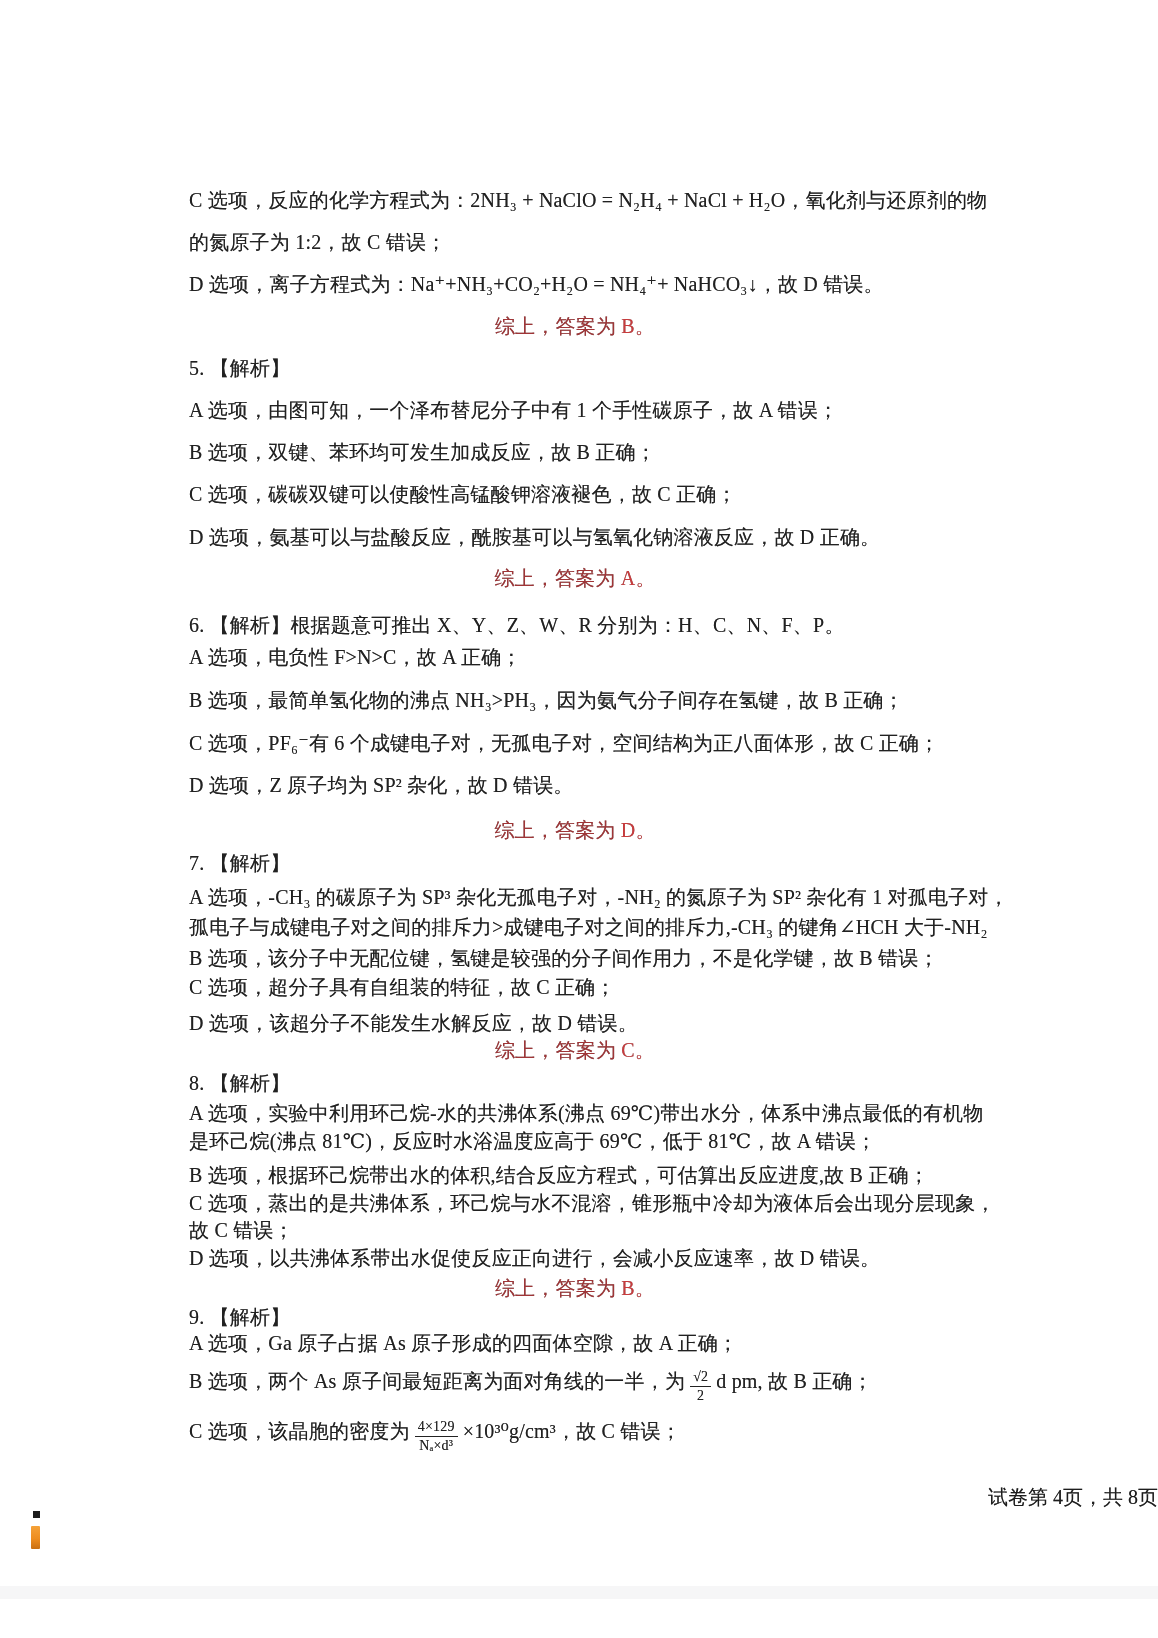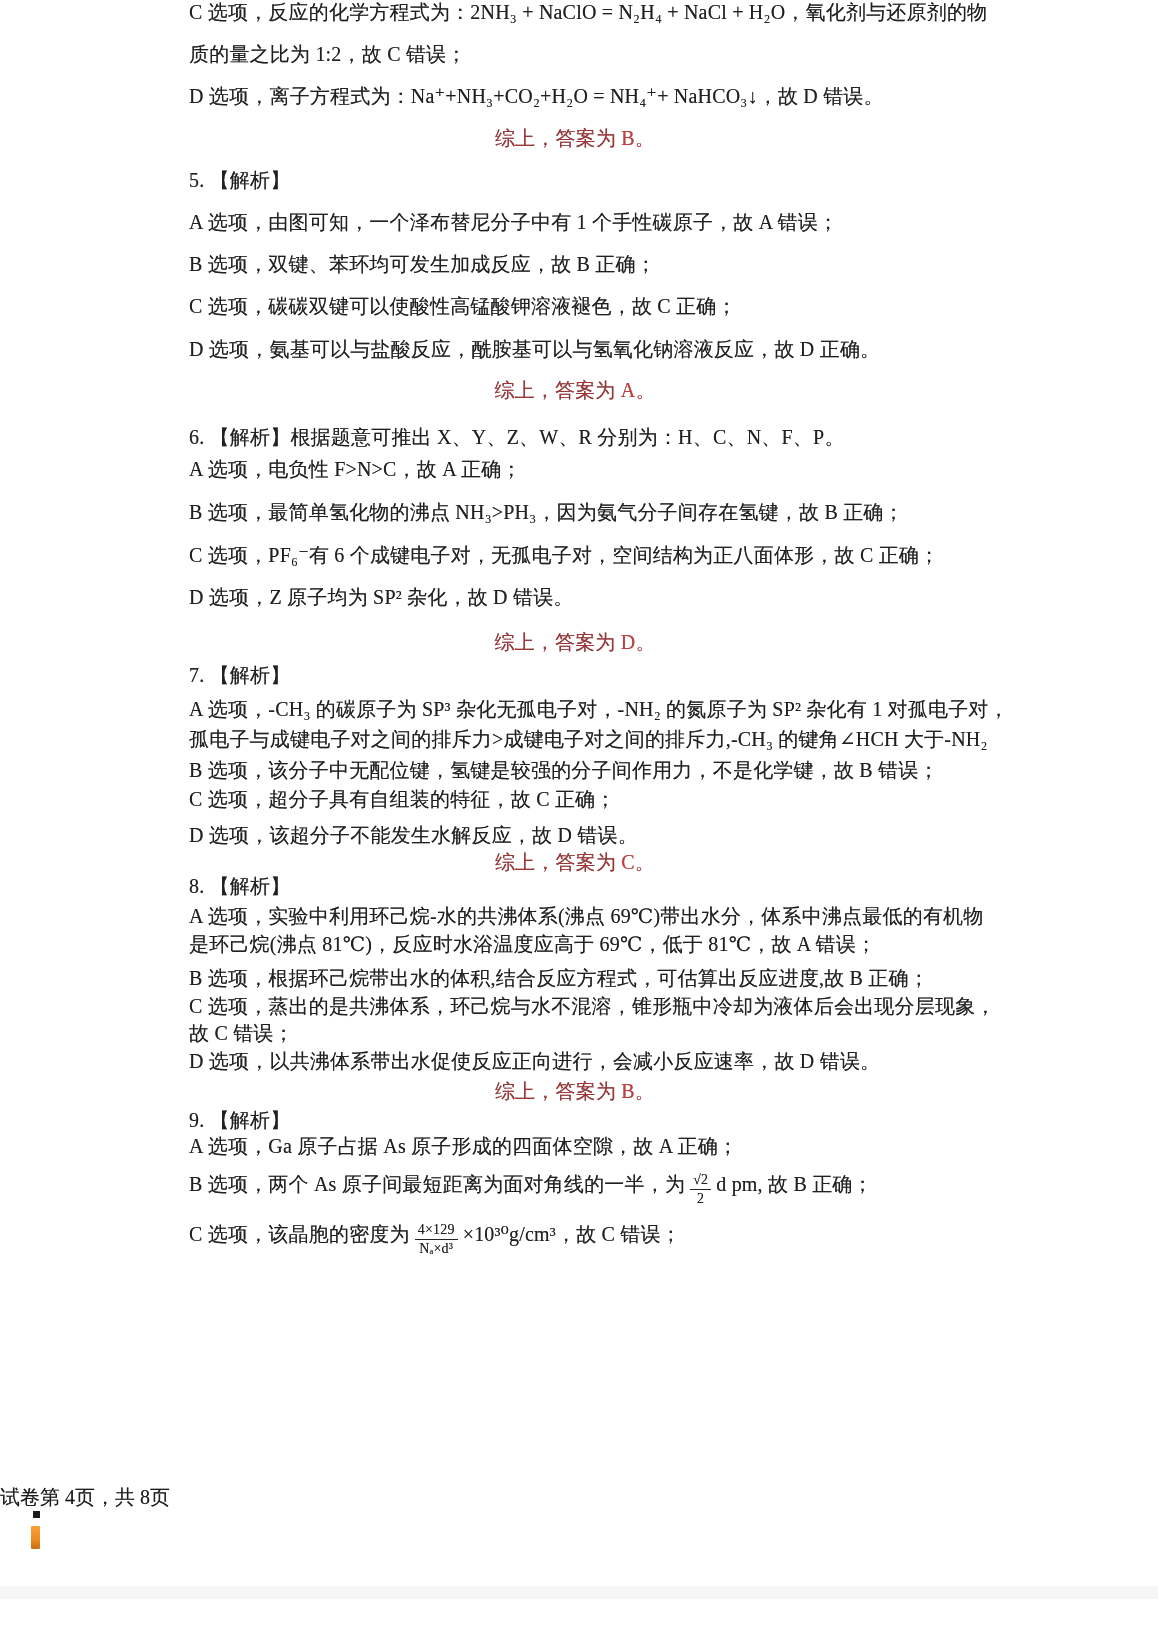--- a/index.html
+++ b/index.html
@@ -2,55 +2,55 @@
 <html><head>
 <meta charset="utf-8">
 <style>
   html,body{margin:0;padding:0;background:#e8e8e8;}
   .page{
     position:relative;width:1158px;height:1638px;background:#ffffff;
     overflow:hidden;
     font-family:"Liberation Serif","DejaVu Serif",serif;
     color:#212121;
   }
-  .content{position:absolute;left:189px;top:0;width:772px;}
+  .content{position:absolute;left:189px;top:0;width:772px;padding-top:188px;}
   .line{
     font-size:20px;line-height:24px;white-space:nowrap;
     text-shadow:0 0 0.5px rgba(33,33,33,0.55);
     letter-spacing:0.2px;
   }
   .red-line{color:#a03537;text-align:center;}
   .red-line .answer-letter{color:#c93b3d;}
   .frac-line{display:flex;align-items:flex-start;}
   .frac{
     display:inline-block;text-align:center;font-size:14px;line-height:1.15;
     margin:0 5px;vertical-align:middle;
   }
   .fnum{display:block;border-bottom:1.4px solid #222;padding:0 3px 1px 3px;}
   .fden{display:block;padding-top:1px;}
   .page-footer{
-    position:absolute;left:0;right:0;top:1484px;text-align:left;
+    position:absolute;left:0;right:0;top:1484px;text-align:right;
     font-size:20px;color:#1d1d1d;text-shadow:0 0 0.5px rgba(33,33,33,0.55);
   }
   .artifact-dot{position:absolute;left:33px;top:1511px;width:7px;height:7px;background:#1c1c1c;}
   .artifact-bar{
     position:absolute;left:31px;top:1526px;width:9px;height:23px;
     background:linear-gradient(180deg,#f5a239 0%,#ee8d1f 55%,#c96f12 100%);
     border-radius:1px;
   }
   .scan-band{position:absolute;left:0;top:1586px;width:1158px;height:13px;background:#f6f6f7;}
 </style>
 </head>
 <body>
 
 <div class="page">
   <div class="content">
 
     <div class="line">C 选项，反应的化学方程式为：2NH₃ + NaClO = N₂H₄ + NaCl + H₂O，氧化剂与还原剂的物</div>
-    <div class="line" style="margin-top:18px">质的量之比为 1:2，故 C 错误；</div>
+    <div class="line" style="margin-top:18px">的氮原子为 1:2，故 C 错误；</div>
     <div class="line" style="margin-top:18px">D 选项，离子方程式为：Na⁺+NH₃+CO₂+H₂O = NH₄⁺+ NaHCO₃↓，故 D 错误。</div>
     <div class="line red-line" style="margin-top:18px"><span>综上，答案为 </span><span class="answer-letter">B。</span></div>
 
     <div class="line" style="margin-top:18px">5.  【解析】</div>
     <div class="line" style="margin-top:18px">A 选项，由图可知，一个泽布替尼分子中有 1 个手性碳原子，故 A 错误；</div>
     <div class="line" style="margin-top:18px">B 选项，双键、苯环均可发生加成反应，故 B 正确；</div>
     <div class="line" style="margin-top:18px">C 选项，碳碳双键可以使酸性高锰酸钾溶液褪色，故 C 正确；</div>
     <div class="line" style="margin-top:19px">D 选项，氨基可以与盐酸反应，酰胺基可以与氢氧化钠溶液反应，故 D 正确。</div>
     <div class="line red-line" style="margin-top:17px"><span>综上，答案为 </span><span class="answer-letter">A。</span></div>
 
@@ -62,21 +62,21 @@
     <div class="line red-line" style="margin-top:21px"><span>综上，答案为 </span><span class="answer-letter">D。</span></div>
 
     <div class="line" style="margin-top:9px">7.  【解析】</div>
     <div class="line" style="margin-top:10px">A 选项，-CH₃ 的碳原子为 SP³ 杂化无孤电子对，-NH₂ 的氮原子为 SP² 杂化有 1 对孤电子对，</div>
     <div class="line" style="margin-top:6px">孤电子与成键电子对之间的排斥力&gt;成键电子对之间的排斥力,-CH₃ 的键角∠HCH 大于-NH₂</div>
     <div class="line" style="margin-top:7px">B 选项，该分子中无配位键，氢键是较强的分子间作用力，不是化学键，故 B 错误；</div>
     <div class="line" style="margin-top:5px">C 选项，超分子具有自组装的特征，故 C 正确；</div>
     <div class="line" style="margin-top:12px">D 选项，该超分子不能发生水解反应，故 D 错误。</div>
     <div class="line red-line" style="margin-top:3px"><span>综上，答案为 </span><span class="answer-letter">C。</span></div>
 
-    <div class="line" style="margin-top:0">8.  【解析】</div>
+    <div class="line" style="margin-top:9px">8.  【解析】</div>
     <div class="line" style="margin-top:6px">A 选项，实验中利用环己烷-水的共沸体系(沸点 69℃)带出水分，体系中沸点最低的有机物</div>
     <div class="line" style="margin-top:4px">是环己烷(沸点 81℃)，反应时水浴温度应高于 69℃，低于 81℃，故 A 错误；</div>
     <div class="line" style="margin-top:10px">B 选项，根据环己烷带出水的体积,结合反应方程式，可估算出反应进度,故 B 正确；</div>
     <div class="line" style="margin-top:4px">C 选项，蒸出的是共沸体系，环己烷与水不混溶，锥形瓶中冷却为液体后会出现分层现象，</div>
     <div class="line" style="margin-top:3px">故 C 错误；</div>
     <div class="line" style="margin-top:4px">D 选项，以共沸体系带出水促使反应正向进行，会减小反应速率，故 D 错误。</div>
     <div class="line red-line" style="margin-top:6px"><span>综上，答案为 </span><span class="answer-letter">B。</span></div>
 
     <div class="line" style="margin-top:5px">9.  【解析】</div>
     <div class="line" style="margin-top:2px">A 选项，Ga 原子占据 As 原子形成的四面体空隙，故 A 正确；</div>

